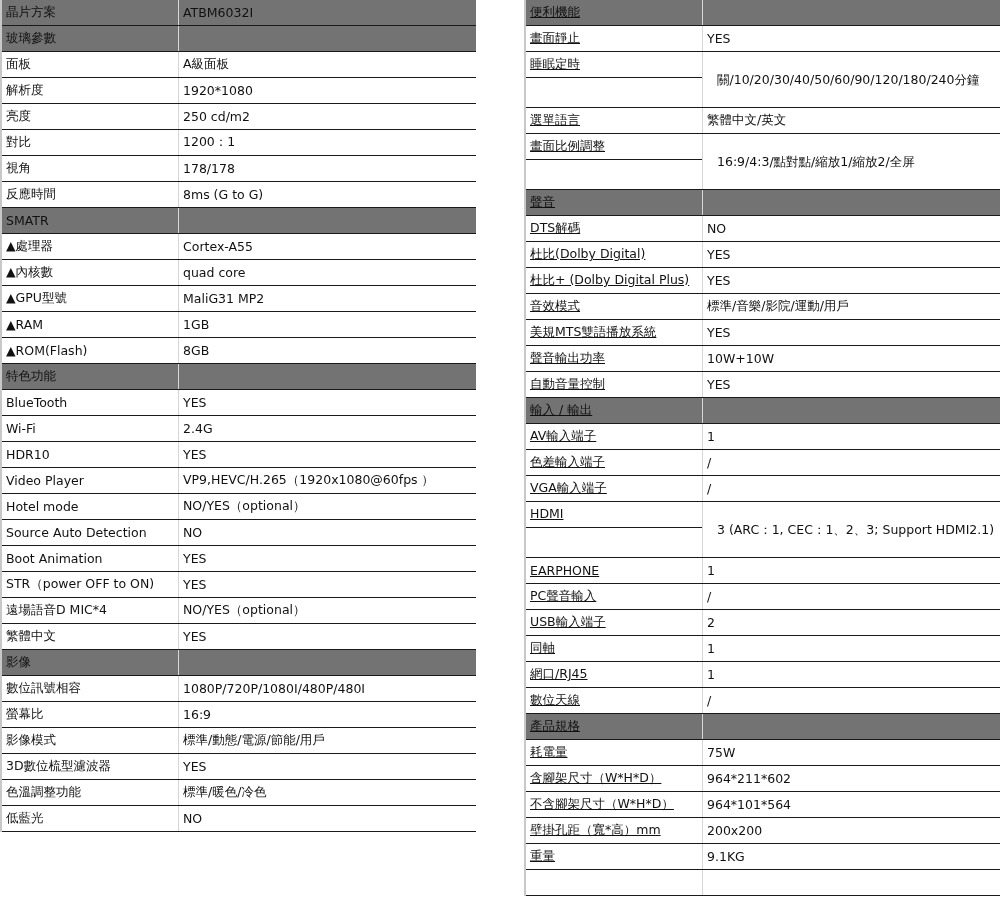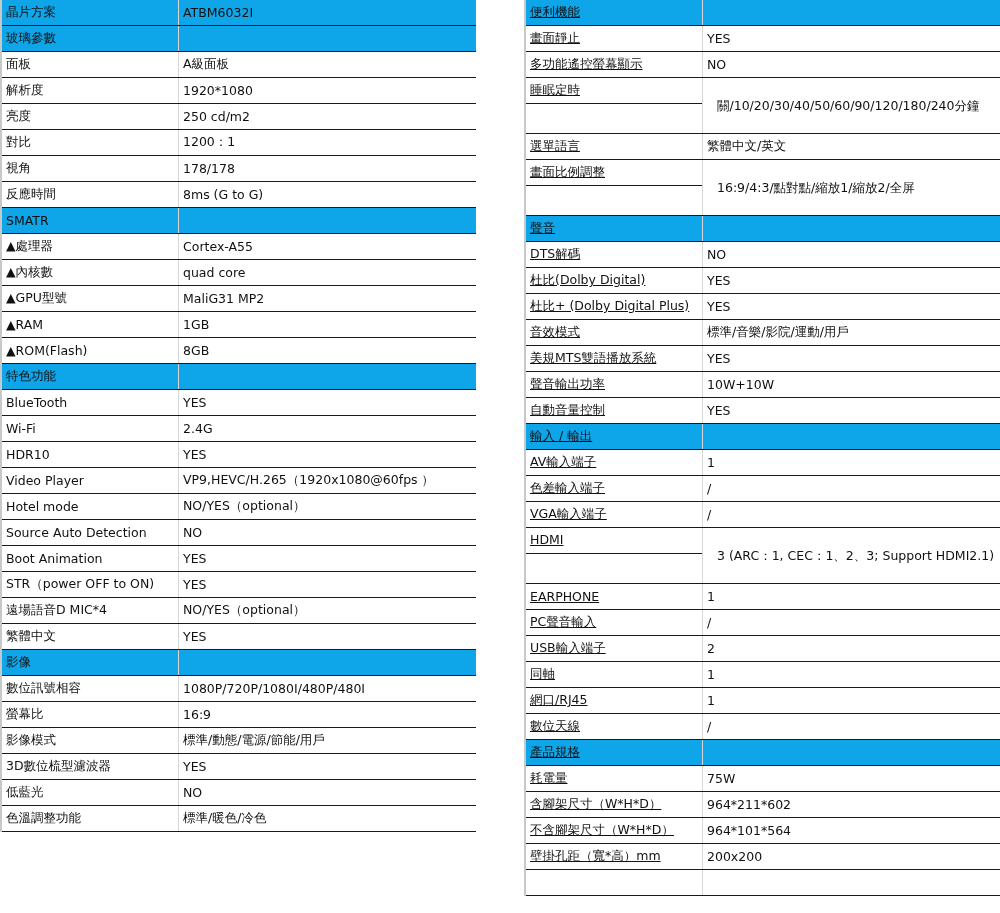--- a/index.html
+++ b/index.html
@@ -13,21 +13,21 @@
     border-collapse: collapse; table-layout: fixed;
   }
   .spec-table.left { left: 0; border-left: 2px solid #c8c8c8; }
   .spec-table.right { left: 524px; border-left: 2px solid #c8c8c8; width: 476px; }
   .spec-table td {
     height: 25px; padding: 0 0 0 4px; border-bottom: 1px solid #1a1a1a;
     white-space: nowrap; overflow: hidden; vertical-align: middle;
   }
   .spec-table td.k { width: 172px; border-right: 1px solid #d6d6d6; }
   .spec-table.right td.k { width: 172px; text-decoration: underline; }
-  .spec-table tr.section td { background: #0ea5e9; }
+  .spec-table tr.section td { background: #737373; }
   .spec-table tr.tall td { height: 51px; }
   .spec-table tr.tall td.k { vertical-align: top; padding-top: 4px; position: relative; }
   .spec-table tr.tall td.k .midline {
     position: absolute; left: 0; right: -1px; top: 25px; border-top: 1px solid #1a1a1a;
   }
   .spec-table tr.tall td.v { padding-top: 2px; padding-left: 14px; }
 </style>
 </head>
 <body>
 
@@ -147,44 +147,40 @@
       </tr>
       <tr class="row">
         <td class="k"><span>影像模式</span></td>
         <td class="v">標準/動態/電源/節能/用戶</td>
       </tr>
       <tr class="row">
         <td class="k"><span>3D數位梳型濾波器</span></td>
         <td class="v">YES</td>
       </tr>
       <tr class="row">
+        <td class="k"><span>色溫調整功能</span></td>
+        <td class="v">標準/暖色/冷色</td>
+      </tr>
+      <tr class="row">
         <td class="k"><span>低藍光</span></td>
         <td class="v">NO</td>
-      </tr>
-      <tr class="row">
-        <td class="k"><span>色溫調整功能</span></td>
-        <td class="v">標準/暖色/冷色</td>
       </tr>
     </tbody>
 </table>
 
 <table class="spec-table right">
   <tbody id="right-body">
       <tr class="section">
         <td class="k"><span>便利機能</span></td>
         <td class="v"></td>
       </tr>
       <tr class="row">
         <td class="k"><span>畫面靜止</span></td>
         <td class="v">YES</td>
       </tr>
-      <tr class="row">
-        <td class="k"><span>多功能遙控螢幕顯示</span></td>
-        <td class="v">NO</td>
-      </tr>
       <tr class="tall">
         <td class="k"><span>睡眠定時</span><div class="midline"></div></td>
         <td class="v">關/10/20/30/40/50/60/90/120/180/240分鐘</td>
       </tr>
       <tr class="row">
         <td class="k"><span>選單語言</span></td>
         <td class="v">繁體中文/英文</td>
       </tr>
       <tr class="tall">
         <td class="k"><span>畫面比例調整</span><div class="midline"></div></td>
@@ -278,19 +274,23 @@
         <td class="k"><span>含腳架尺寸（W*H*D）</span></td>
         <td class="v">964*211*602</td>
       </tr>
       <tr class="row">
         <td class="k"><span>不含腳架尺寸（W*H*D）</span></td>
         <td class="v">964*101*564</td>
       </tr>
       <tr class="row">
         <td class="k"><span>壁掛孔距（寬*高）mm</span></td>
         <td class="v">200x200</td>
+      </tr>
+      <tr class="row">
+        <td class="k"><span>重量</span></td>
+        <td class="v">9.1KG</td>
       </tr>
       <tr class="row">
         <td class="k"><span></span></td>
         <td class="v"></td>
       </tr>
     </tbody>
 </table>
 
 </body></html>

